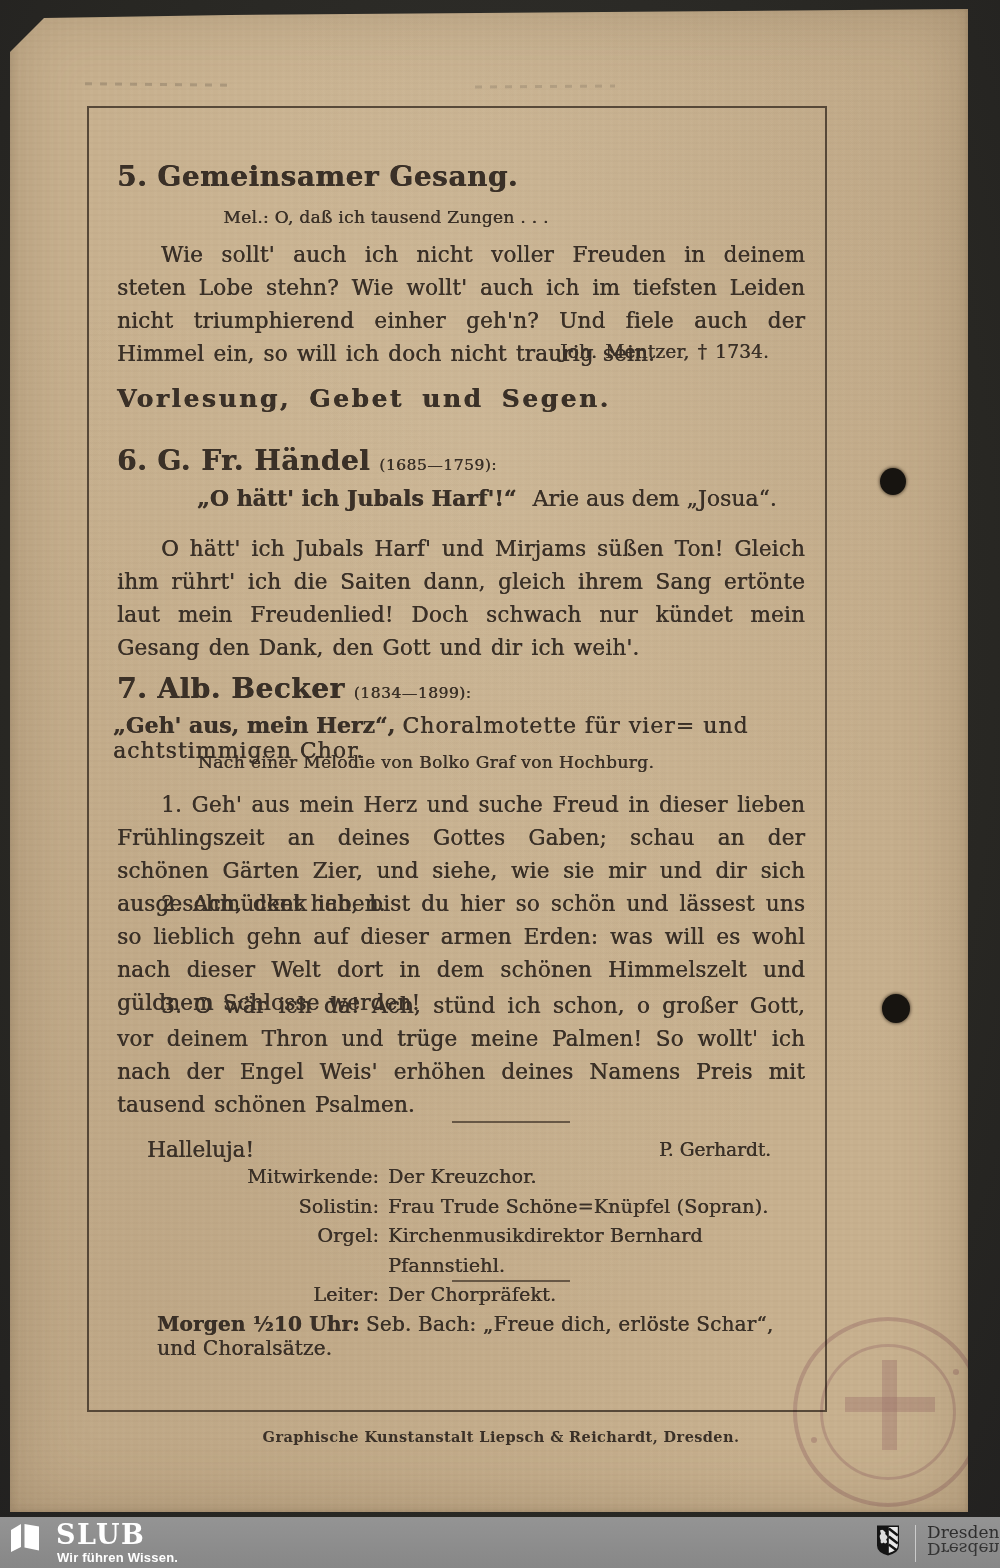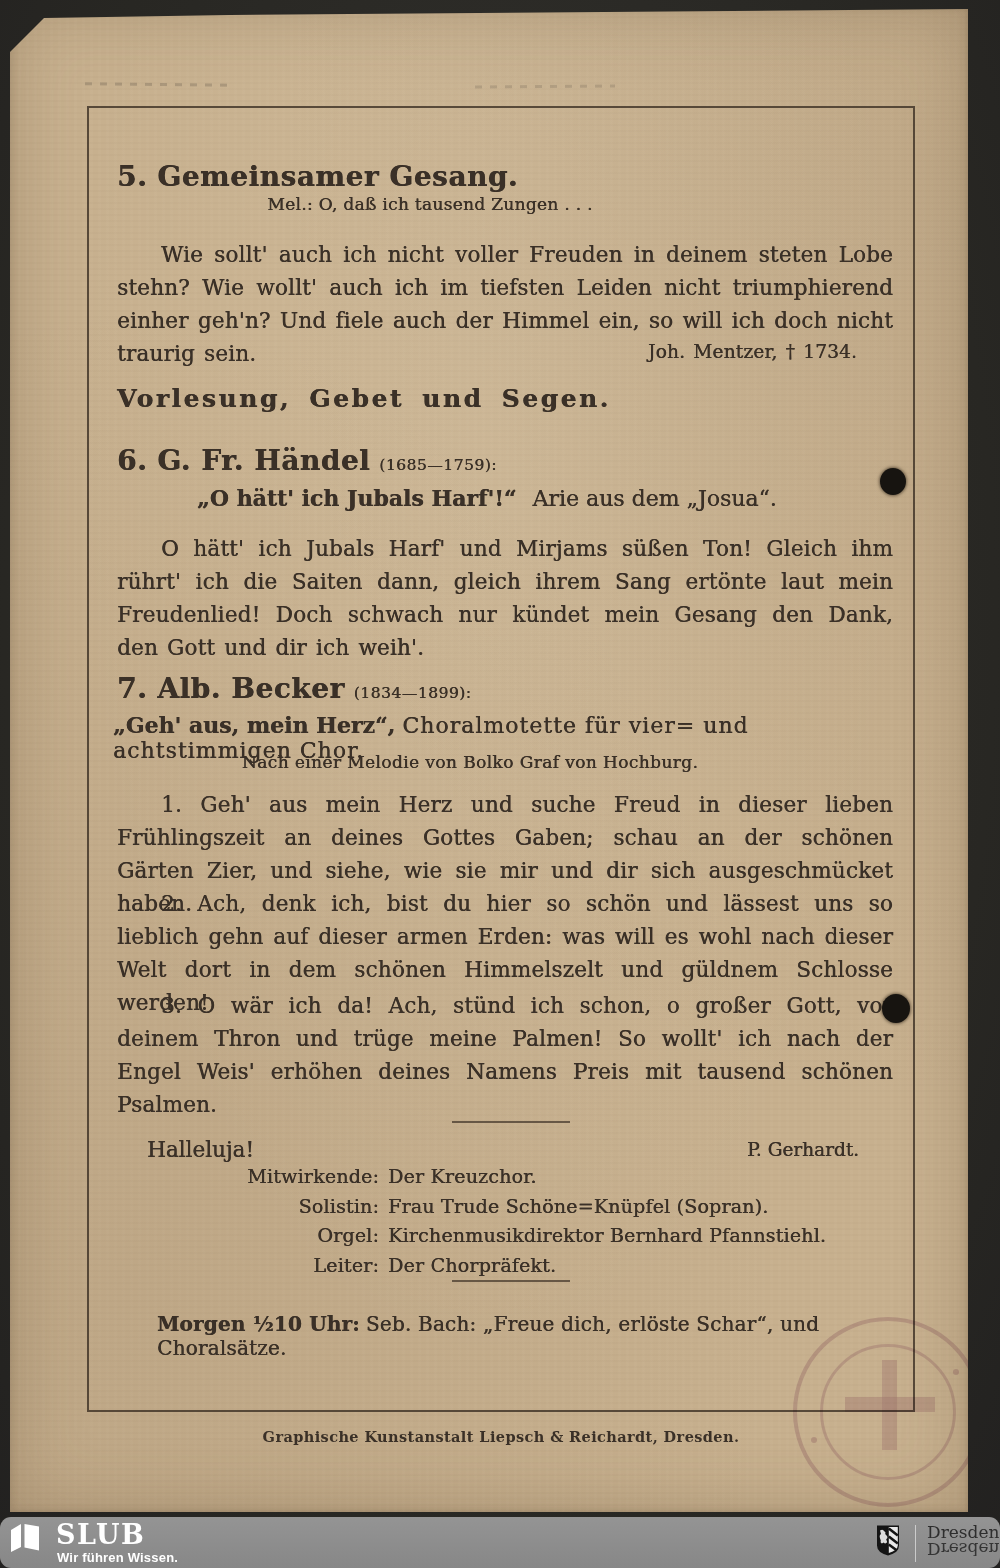--- a/index.html
+++ b/index.html
@@ -15,21 +15,21 @@
            radial-gradient(ellipse at 92% 12%, rgba(110,85,60,0.08), rgba(0,0,0,0) 50%),
            repeating-linear-gradient(0deg, rgba(120,95,70,0.035) 0 2px, rgba(0,0,0,0) 2px 6px),
            repeating-linear-gradient(90deg, rgba(240,225,200,0.04) 0 3px, rgba(0,0,0,0) 3px 8px);
          box-shadow:inset 0 0 70px rgba(95,72,48,0.28), inset 0 0 8px rgba(80,60,40,0.25);
          clip-path:polygon(0 46px, 34px 12px, 220px 9px, 100% 3px, 100% 100%, 0 100%);}
   .pencil{position:absolute;height:3px;opacity:.28;
           background:repeating-linear-gradient(90deg,#5d5245 0 7px,rgba(0,0,0,0) 7px 15px);}
   .pencil.m1{left:75px;top:77px;width:150px;transform:rotate(.6deg);}
   .pencil.m2{left:465px;top:79px;width:140px;transform:rotate(-.4deg);opacity:.22;}
   
-  .frame{position:absolute;left:77px;top:100px;width:828px;height:1306px;
+  .frame{position:absolute;left:77px;top:100px;width:740px;height:1306px;
          border:2px solid rgba(62,50,38,0.82);box-sizing:border-box;}
   .doc{color:#3a3027;text-shadow:0.4px 0 currentColor;}
   .blk{position:absolute;left:28px;right:20px;}
   .just{text-align:justify;font-size:21.5px;line-height:33px;word-spacing:2px;letter-spacing:.2px;}
   .indent{text-indent:44px;}
   .hnum{font-weight:bold;font-size:28px;letter-spacing:.5px;}
   .hname{font-weight:bold;font-size:28px;margin-left:10px;letter-spacing:.5px;}
   .hdates{font-size:15.5px;margin-left:9px;letter-spacing:.5px;}
   .mel{font-size:17px;text-align:center;padding-right:150px;letter-spacing:.3px;}
   .attr{position:absolute;right:36px;bottom:2px;font-size:18.5px;text-indent:0;}
@@ -60,21 +60,21 @@
          opacity:.5;filter:blur(.7px);mix-blend-mode:multiply;}
   .stamp .r1{position:absolute;inset:0;border:4px solid rgba(150,85,135,.5);border-radius:50%;}
   .stamp .r2{position:absolute;inset:27px;border:3px solid rgba(150,85,135,.45);border-radius:50%;}
   .stamp .ch{position:absolute;left:52px;top:80px;width:90px;height:15px;background:rgba(150,85,135,.42);}
   .stamp .cv{position:absolute;left:89px;top:43px;width:15px;height:90px;background:rgba(150,85,135,.42);}
   .stamp .d1,.stamp .d2{position:absolute;width:6px;height:6px;border-radius:50%;background:rgba(150,85,135,.5);}
   .stamp .d1{left:18px;top:120px;} .stamp .d2{left:160px;top:52px;}
   
   .footer{position:absolute;left:0;top:1517px;width:1000px;height:51px;
           background:linear-gradient(#949494,#878787);
-          font-family:"Liberation Sans","DejaVu Sans",sans-serif;border-radius:11px;}
+          font-family:"Liberation Sans","DejaVu Sans",sans-serif;}
   .book-icon{position:absolute;left:8px;top:6px;width:34px;height:30px;}
   .slub-name{position:absolute;left:56px;top:2px;color:#fff;font-family:"DejaVu Serif",serif;
              font-weight:bold;font-size:27px;letter-spacing:1.5px;}
   .slub-tagline{position:absolute;left:57px;top:33px;color:#fff;font-weight:bold;font-size:13px;letter-spacing:.2px;}
   .arms-icon{position:absolute;left:876px;top:7px;width:24px;height:33px;}
   .vsep{position:absolute;left:915px;top:8px;width:1px;height:37px;background:rgba(245,245,245,.6);}
   .dres{position:absolute;left:927px;top:6px;color:#2d2d2d;font-family:"DejaVu Serif",serif;
         font-size:17px;line-height:18px;}
   .dres .mir{transform:scaleY(-1);opacity:.92;margin-top:-1px;}
 </style>
@@ -86,21 +86,21 @@
   <div class="paper">
     <div class="pencil m1"></div>
     <div class="pencil m2"></div>
 
     <div class="frame doc">
 
       <div class="blk" style="top:52px;">
         <span class="hnum">5.</span><span class="hname">Gemeinsamer Gesang.</span>
       </div>
 
-      <div class="blk mel" style="top:86px;">Mel.:  O, daß ich tausend Zungen . . .</div>
+      <div class="blk mel" style="top:99px;">Mel.:  O, daß ich tausend Zungen . . .</div>
 
       <div class="blk just indent" style="top:130px;">
         <span>Wie sollt' auch ich nicht voller Freuden in deinem steten Lobe stehn?  Wie wollt' auch ich im tiefsten Leiden nicht triumphierend einher geh'n?  Und fiele auch der Himmel ein, so will ich doch nicht traurig sein.</span>
         <span class="attr">Joh. Mentzer, † 1734.</span>
       </div>
 
       <div class="blk interlude" style="top:276px;">Vorlesung, Gebet und Segen.</div>
 
       <div class="blk" style="top:336px;">
         <span class="hnum">6.</span><span class="hname">G. Fr. Händel</span><span class="hdates">(1685—1759):</span>

